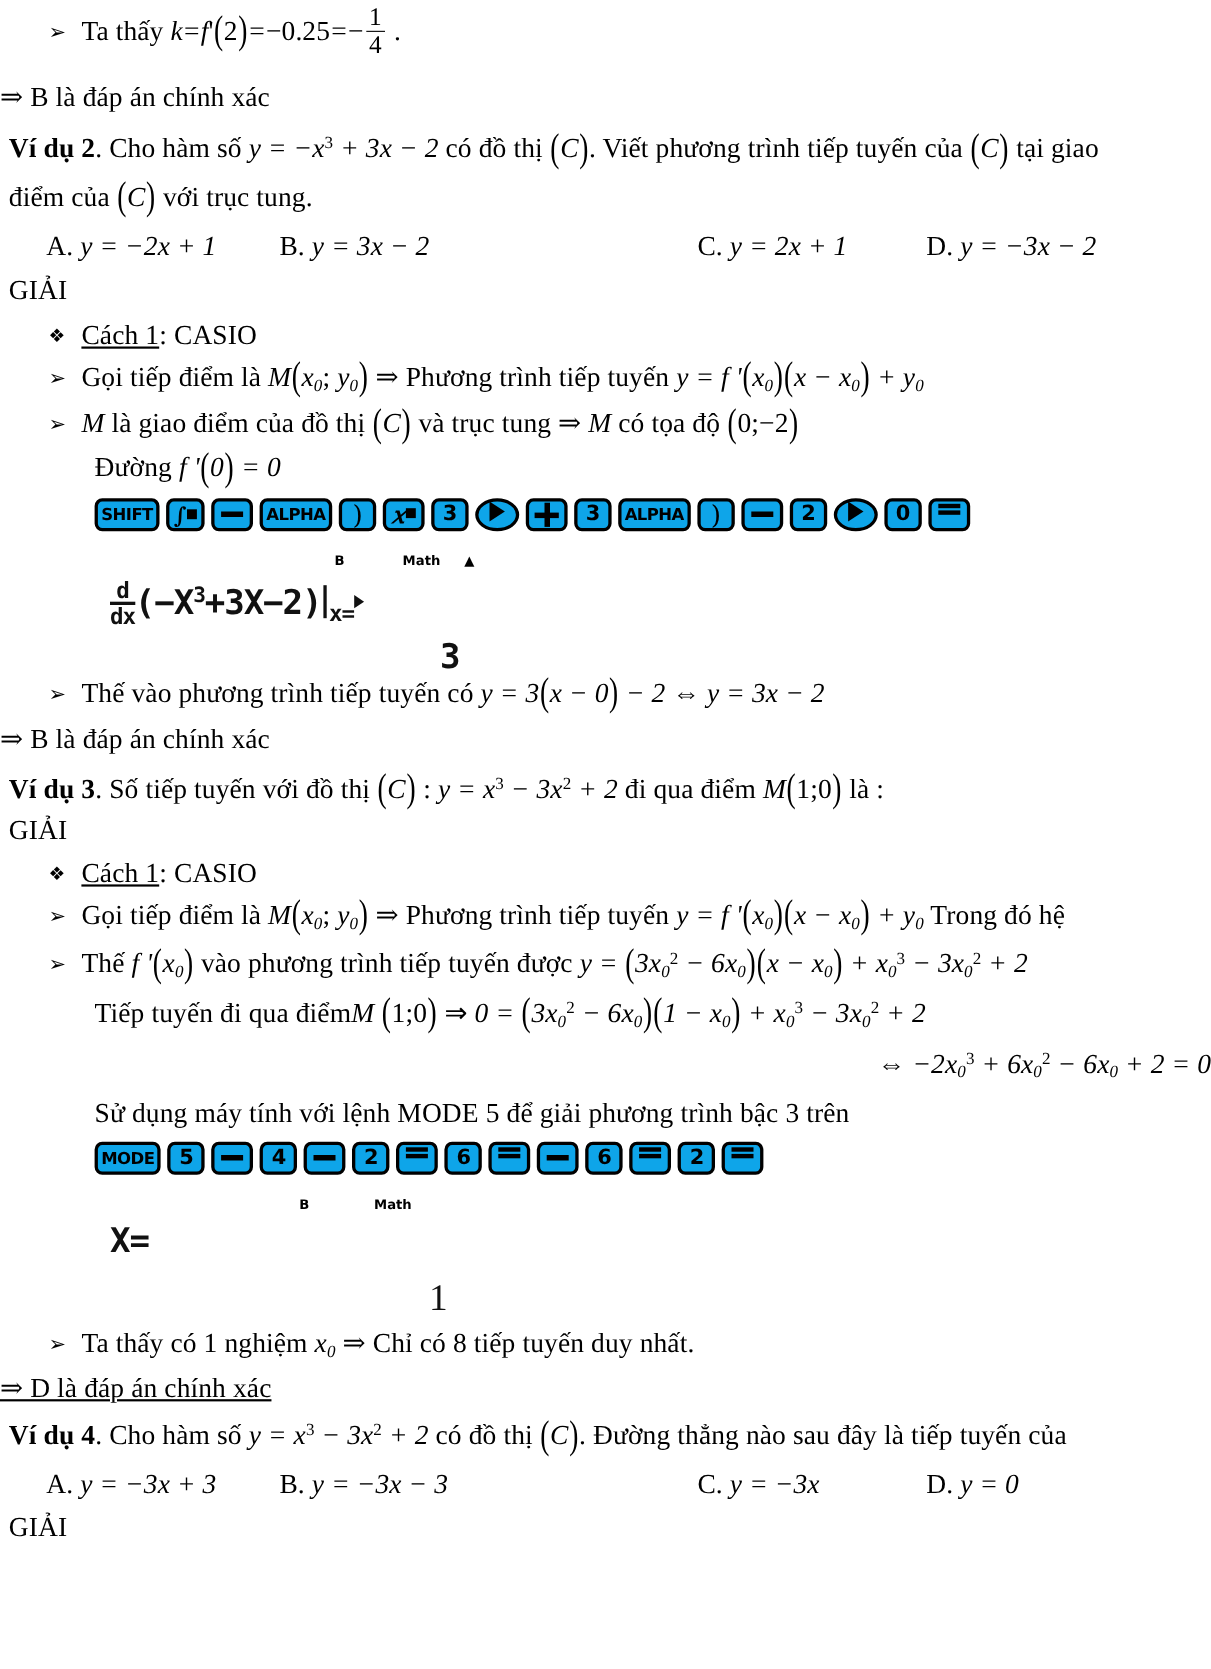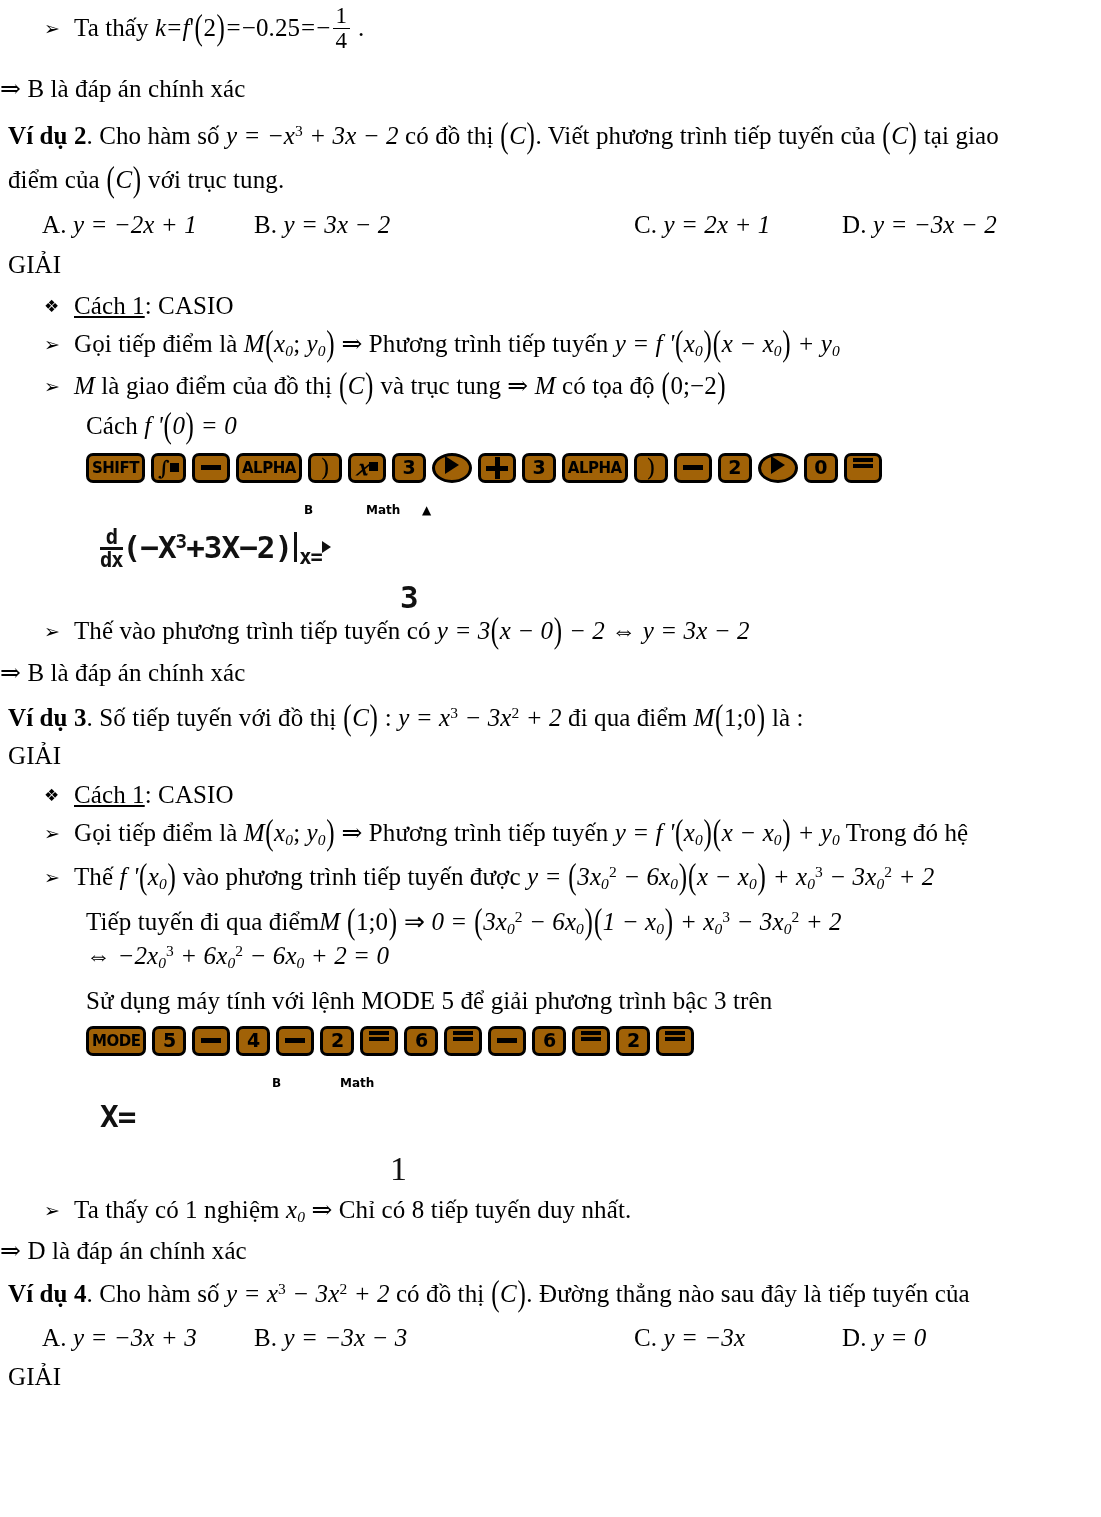--- a/index.html
+++ b/index.html
@@ -99,21 +99,21 @@
     position: relative;
     margin-left: 86px;
     height: 50px;
     white-space: nowrap;
   }
   .key {
     display: inline-block;
     vertical-align: middle;
     border: 3px solid #000;
     border-radius: 7px;
-    background: #a16207;
+    background: #0ea5e9;
     color: #000;
     font-family: "DejaVu Sans", sans-serif;
     font-weight: bold;
     text-align: center;
     box-sizing: border-box;
     margin-right: 6px;
     height: 30px;
     line-height: 24px;
     padding: 0 4px;
     font-size: 16px;
@@ -282,21 +282,21 @@
     <span class="g-arrow">➢</span><span class="mi">M</span>
     <span>là giao điểm của đồ thị</span>
     <span class="math"><span class="paren">(</span><span class="mi">C</span><span class="paren">)</span></span>
     <span>và trục tung ⇒</span>
     <span class="mi">M</span>
     <span>có tọa độ</span>
     <span class="math"><span class="paren">(</span>0;−2<span class="paren">)</span></span>
   </div>
 
   <div class="line ind-text" style="margin-top:8px;">
-    <span>Cách</span>
+    <span>Đường</span>
     <span class="math mi">f&nbsp;'<span class="paren">(</span>0<span class="paren">)</span>&nbsp;=&nbsp;0</span>
   </div>
 
   <div class="keystrip" style="margin-top:10px;">
     <span class="key wide">SHIFT</span><span class="key"><span class="key-intg">∫</span><span class="key-box-fill"></span></span><span class="key minus"><span class="key-minus-bar"></span></span><span class="key wide">ALPHA</span><span class="key" style="width:34px;padding:0"><span class="key-rparen">)</span></span><span class="key" style="width:38px;padding:0"><span class="key-xpow">𝑥</span><span class="key-box-fill"></span></span><span class="key num">3</span><span class="key round"><span class="tri-right"></span></span><span class="key plus"><span class="key-plus"></span></span><span class="key num">3</span><span class="key wide">ALPHA</span><span class="key" style="width:34px;padding:0"><span class="key-rparen">)</span></span><span class="key minus"><span class="key-minus-bar"></span></span><span class="key num">2</span><span class="key round"><span class="tri-right"></span></span><span class="key num">0</span><span class="key equals"><span class="key-eq"><i></i><i></i></span></span>
   </div>
   <div class="keylabels">
     <span style="left:218px">B</span>
     <span style="left:280px">Math</span>
     <span style="left:336px">▲</span>
@@ -346,21 +346,21 @@
     <span class="math mi">f&nbsp;'<span class="paren">(</span>x<sub class="s">0</sub><span class="paren">)</span></span>
     <span>vào phương trình tiếp tuyến được</span>
     <span class="math mi">y&nbsp;=&nbsp;<span class="paren">(</span>3x<sub class="s">0</sub><sup class="s">2</sup>&nbsp;−&nbsp;6x<sub class="s">0</sub><span class="paren">)</span><span class="paren">(</span>x&nbsp;−&nbsp;x<sub class="s">0</sub><span class="paren">)</span>&nbsp;+&nbsp;x<sub class="s">0</sub><sup class="s">3</sup>&nbsp;−&nbsp;3x<sub class="s">0</sub><sup class="s">2</sup>&nbsp;+&nbsp;2</span>
   </div>
 
   <div class="line ind-text" style="margin-top:12px;">
     <span>Tiếp tuyến đi qua điểm</span><span class="math"><span class="mi">M</span>&nbsp;<span class="paren">(</span>1;0<span class="paren">)</span></span>
     <span class="math mi"><span class="mn">⇒</span>&nbsp;0&nbsp;=&nbsp;<span class="paren">(</span>3x<sub class="s">0</sub><sup class="s">2</sup>&nbsp;−&nbsp;6x<sub class="s">0</sub><span class="paren">)</span><span class="paren">(</span>1&nbsp;−&nbsp;x<sub class="s">0</sub><span class="paren">)</span>&nbsp;+&nbsp;x<sub class="s">0</sub><sup class="s">3</sup>&nbsp;−&nbsp;3x<sub class="s">0</sub><sup class="s">2</sup>&nbsp;+&nbsp;2</span>
   </div>
 
-  <div class="line ind-text" style="margin-top:0;">
+  <div class="line ind-text" style="margin-top:12px;text-align:right;">
     <span class="math mi"><span class="mn">⇔</span>&nbsp;−2x<sub class="s">0</sub><sup class="s">3</sup>&nbsp;+&nbsp;6x<sub class="s">0</sub><sup class="s">2</sup>&nbsp;−&nbsp;6x<sub class="s">0</sub>&nbsp;+&nbsp;2&nbsp;=&nbsp;0</span>
   </div>
 
   <div class="line ind-text" style="margin-top:12px;">Sử dụng máy tính với lệnh MODE 5 để giải phương trình bậc 3 trên</div>
 
   <div class="keystrip" style="margin-top:8px;">
     <span class="key wide">MODE</span><span class="key num">5</span><span class="key minus"><span class="key-minus-bar"></span></span><span class="key num">4</span><span class="key minus"><span class="key-minus-bar"></span></span><span class="key num">2</span><span class="key equals"><span class="key-eq"><i></i><i></i></span></span><span class="key num">6</span><span class="key equals"><span class="key-eq"><i></i><i></i></span></span><span class="key minus"><span class="key-minus-bar"></span></span><span class="key num">6</span><span class="key equals"><span class="key-eq"><i></i><i></i></span></span><span class="key num">2</span><span class="key equals"><span class="key-eq"><i></i><i></i></span></span>
   </div>
   <div class="keylabels">
     <span style="left:186px">B</span>
@@ -371,21 +371,21 @@
     <div class="lcd-expr">X=</div>
     <div class="lcd-result" style="margin-left:290px; margin-top:16px; font-family:'Liberation Serif',serif; font-size:34px; font-weight:normal;">1</div>
   </div>
 
   <div class="line ind-arrow" style="margin-top:6px;">
     <span class="g-arrow">➢</span><span>Ta thấy có 1 nghiệm</span>
     <span class="math mi">x<sub class="s">0</sub></span>
     <span>⇒ Chỉ có 8 tiếp tuyến duy nhất.</span>
   </div>
 
-  <div class="line ind-imply" style="margin-top:8px;">⇒ D là đáp án chính xác</div>
+  <div class="line ind-imply" style="margin-top:8px;text-decoration:underline;">⇒ D là đáp án chính xác</div>
 
   <div class="line flush" style="margin-top:10px;">
     <span class="bold">Ví dụ 4</span><span>. Cho hàm số</span>
     <span class="math mi">y&nbsp;=&nbsp;x<sup class="s">3</sup>&nbsp;−&nbsp;3x<sup class="s">2</sup>&nbsp;+&nbsp;2</span>
     <span>có đồ thị</span>
     <span class="math"><span class="paren">(</span><span class="mi">C</span><span class="paren">)</span></span><span>. Đường thẳng nào sau đây là tiếp tuyến của</span>
   </div>
 
   <div class="line" style="margin-top:12px; margin-left:42px;">
     <span style="display:inline-block;width:212px;"><span>A.</span> <span class="mi math">y&nbsp;=&nbsp;−3x&nbsp;+&nbsp;3</span></span><span style="display:inline-block;width:380px;"><span>B.</span> <span class="mi math">y&nbsp;=&nbsp;−3x&nbsp;−&nbsp;3</span></span><span style="display:inline-block;width:208px;"><span>C.</span> <span class="mi math">y&nbsp;=&nbsp;−3x</span></span><span style="display:inline-block;"><span>D.</span> <span class="mi math">y&nbsp;=&nbsp;0</span></span>

